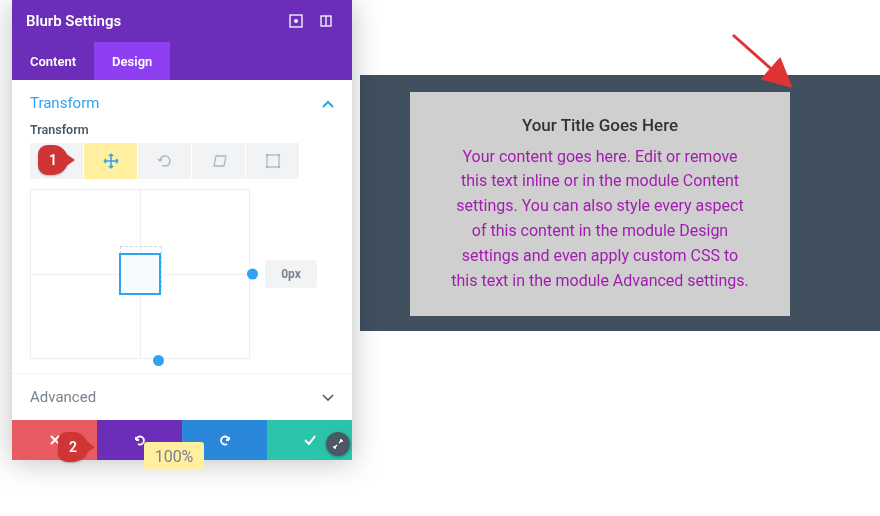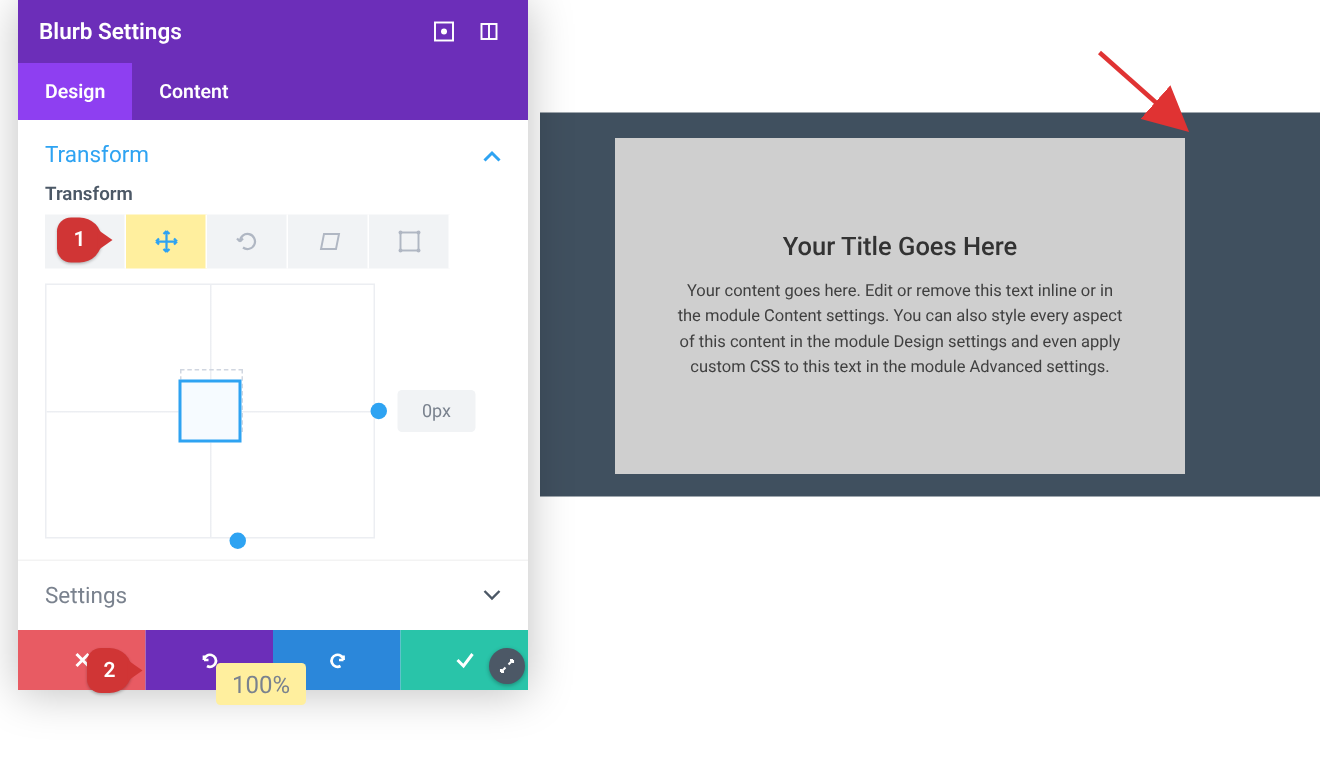--- a/index.html
+++ b/index.html
@@ -37,22 +37,22 @@
     padding: 20px 40px;
     text-align: center;
   }
   .preview-card h3 {
     color: #333;
     font-weight: 500;
     font-size: 17px;
     margin-bottom: 10px;
   }
   .preview-card p {
-    color: #404040;
-    font-size: 11px;
+    color: #a21caf;
+    font-size: 16px;
     line-height: 1.55;
   }
 
   
   .arrow-annot {
     position: absolute;
     left: 728px;
     top: 30px;
     z-index: 5;
   }
@@ -218,20 +218,21 @@
     position:absolute;
     min-width:52px;
     height:28px;
     background:#f1f3f5;
     display:flex;
     align-items:center;
     justify-content:center;
     font-size:12px;
     color:#7a828e;
     border-radius:3px;
+    font-weight:bold;
   }
   .val-x { right:-68px; top:50%; transform:translateY(-50%); }
   .val-y { position:absolute; left:132px; top:253px; width:60px; height:28px; background:#ffef9e; color:#7a828e; font-size:16px; display:flex; align-items:center; justify-content:center; border-radius:3px;}
 
   .anim-row {
     display:flex;
     align-items:center;
     padding: 14px 18px;
     border-top:1px solid #f3f3f3;
     color:#7a828e;
@@ -305,22 +306,22 @@
     </span>
     <span class="hicon">
       <svg width="14" height="14" viewBox="0 0 14 14">
           <rect x="2" y="2" width="10" height="10" fill="none" stroke="#fff" stroke-width="1.3"></rect>
           <line x1="7" y1="2" x2="7" y2="12" stroke="#fff" stroke-width="1.3"></line>
         </svg>
     </span>
   </div>
 
   <div class="tabs">
+    <div class="tab">Content</div>
     <div class="tab active">Design</div>
-    <div class="tab">Content</div>
   </div>
 
   <div class="panel-body">
 
     <div class="section-head">
       <span>Transform</span>
       <span class="chev">
         <svg width="12" height="8" viewBox="0 0 12 8">
             <path d="M1 7 L6 2 L11 7" fill="none" stroke="#2ea3f2" stroke-width="2"></path>
           </svg>
@@ -374,21 +375,21 @@
         <div class="x-dot"></div>
         <div class="val-chip val-x">0px</div>
       </div>
       <div class="step-badge" style="left:46px; top:243px;">
           <span>2</span>
         </div>
       <div class="val-y">100%</div>
     </div>
 
     <div class="anim-row">
-      <span>Settings</span>
+      <span>Advanced</span>
       <span class="chev">
         <svg width="12" height="8" viewBox="0 0 12 8">
             <path d="M1 1 L6 6 L11 1" fill="none" stroke="#4c5866" stroke-width="1.6"></path>
           </svg>
       </span>
     </div>
 
     <div class="footer-bar">
       <div class="fbtn red">
         <svg width="14" height="14" viewBox="0 0 14 14">

